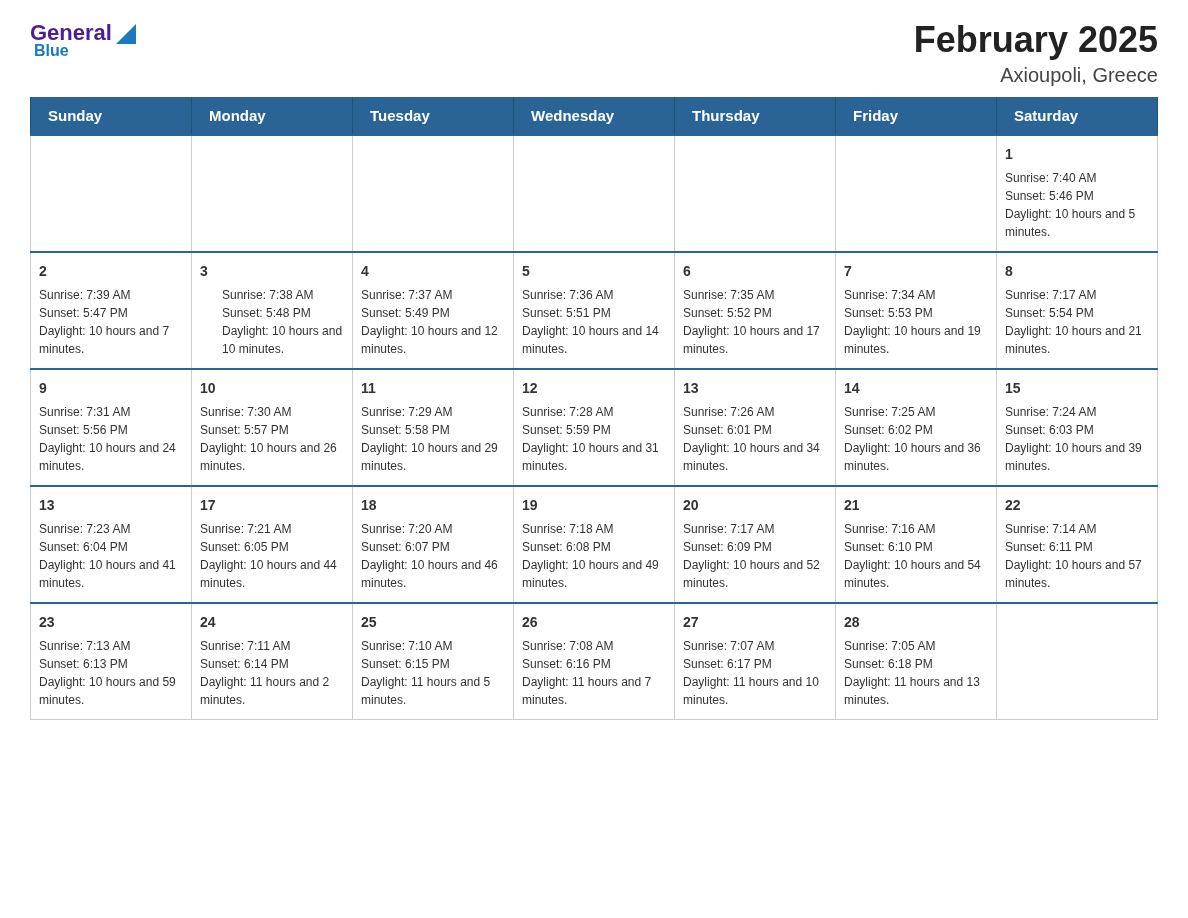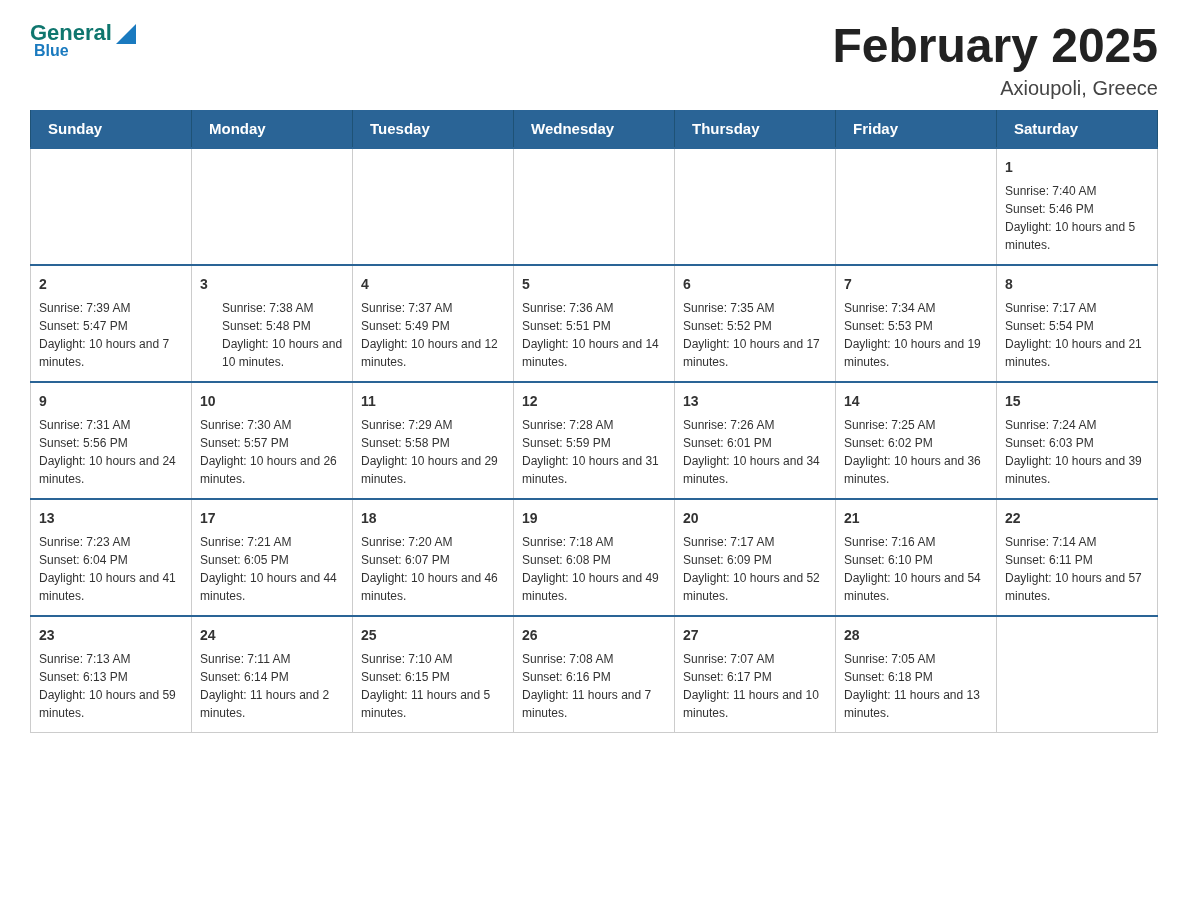--- a/index.html
+++ b/index.html
@@ -29,21 +29,21 @@
     .logo-line2 {
       display: flex;
       align-items: center;
       gap: 2px;
       margin-top: -4px;
     }
     .title-block {
       text-align: right;
     }
     .month-title {
-      font-size: 48px;
+      font-size: 36px;
       font-weight: bold;
       color: #222;
       line-height: 1.1;
     }
     .location {
       font-size: 20px;
       color: #444;
       margin-top: 4px;
     }
     .calendar {
@@ -90,21 +90,21 @@
       font-size: 12px;
       color: #333;
     }
   </style>
 </head>
 <body>
 
 <div class="header">
   <div class="logo-wrapper">
     <div class="logo-line1">
-      <span style="font-size:22px;font-weight:bold;color:#0f766e;">General</span>
+      <span style="font-size:22px;font-weight:bold;color:#4c1d95;">General</span>
       <svg width="20" height="20" viewBox="0 0 20 20" style="margin-left:2px;margin-top:2px;">
         <polygon points="0,20 20,20 20,0" fill="#1a7abf"></polygon>
       </svg>
     </div>
     <div class="logo-line2">
       <span style="font-size:16px;font-weight:bold;color:#1a7abf;margin-left:4px;">Blue</span>
     </div>
   </div>
   <div class="title-block">
     <div class="month-title">February 2025</div>

